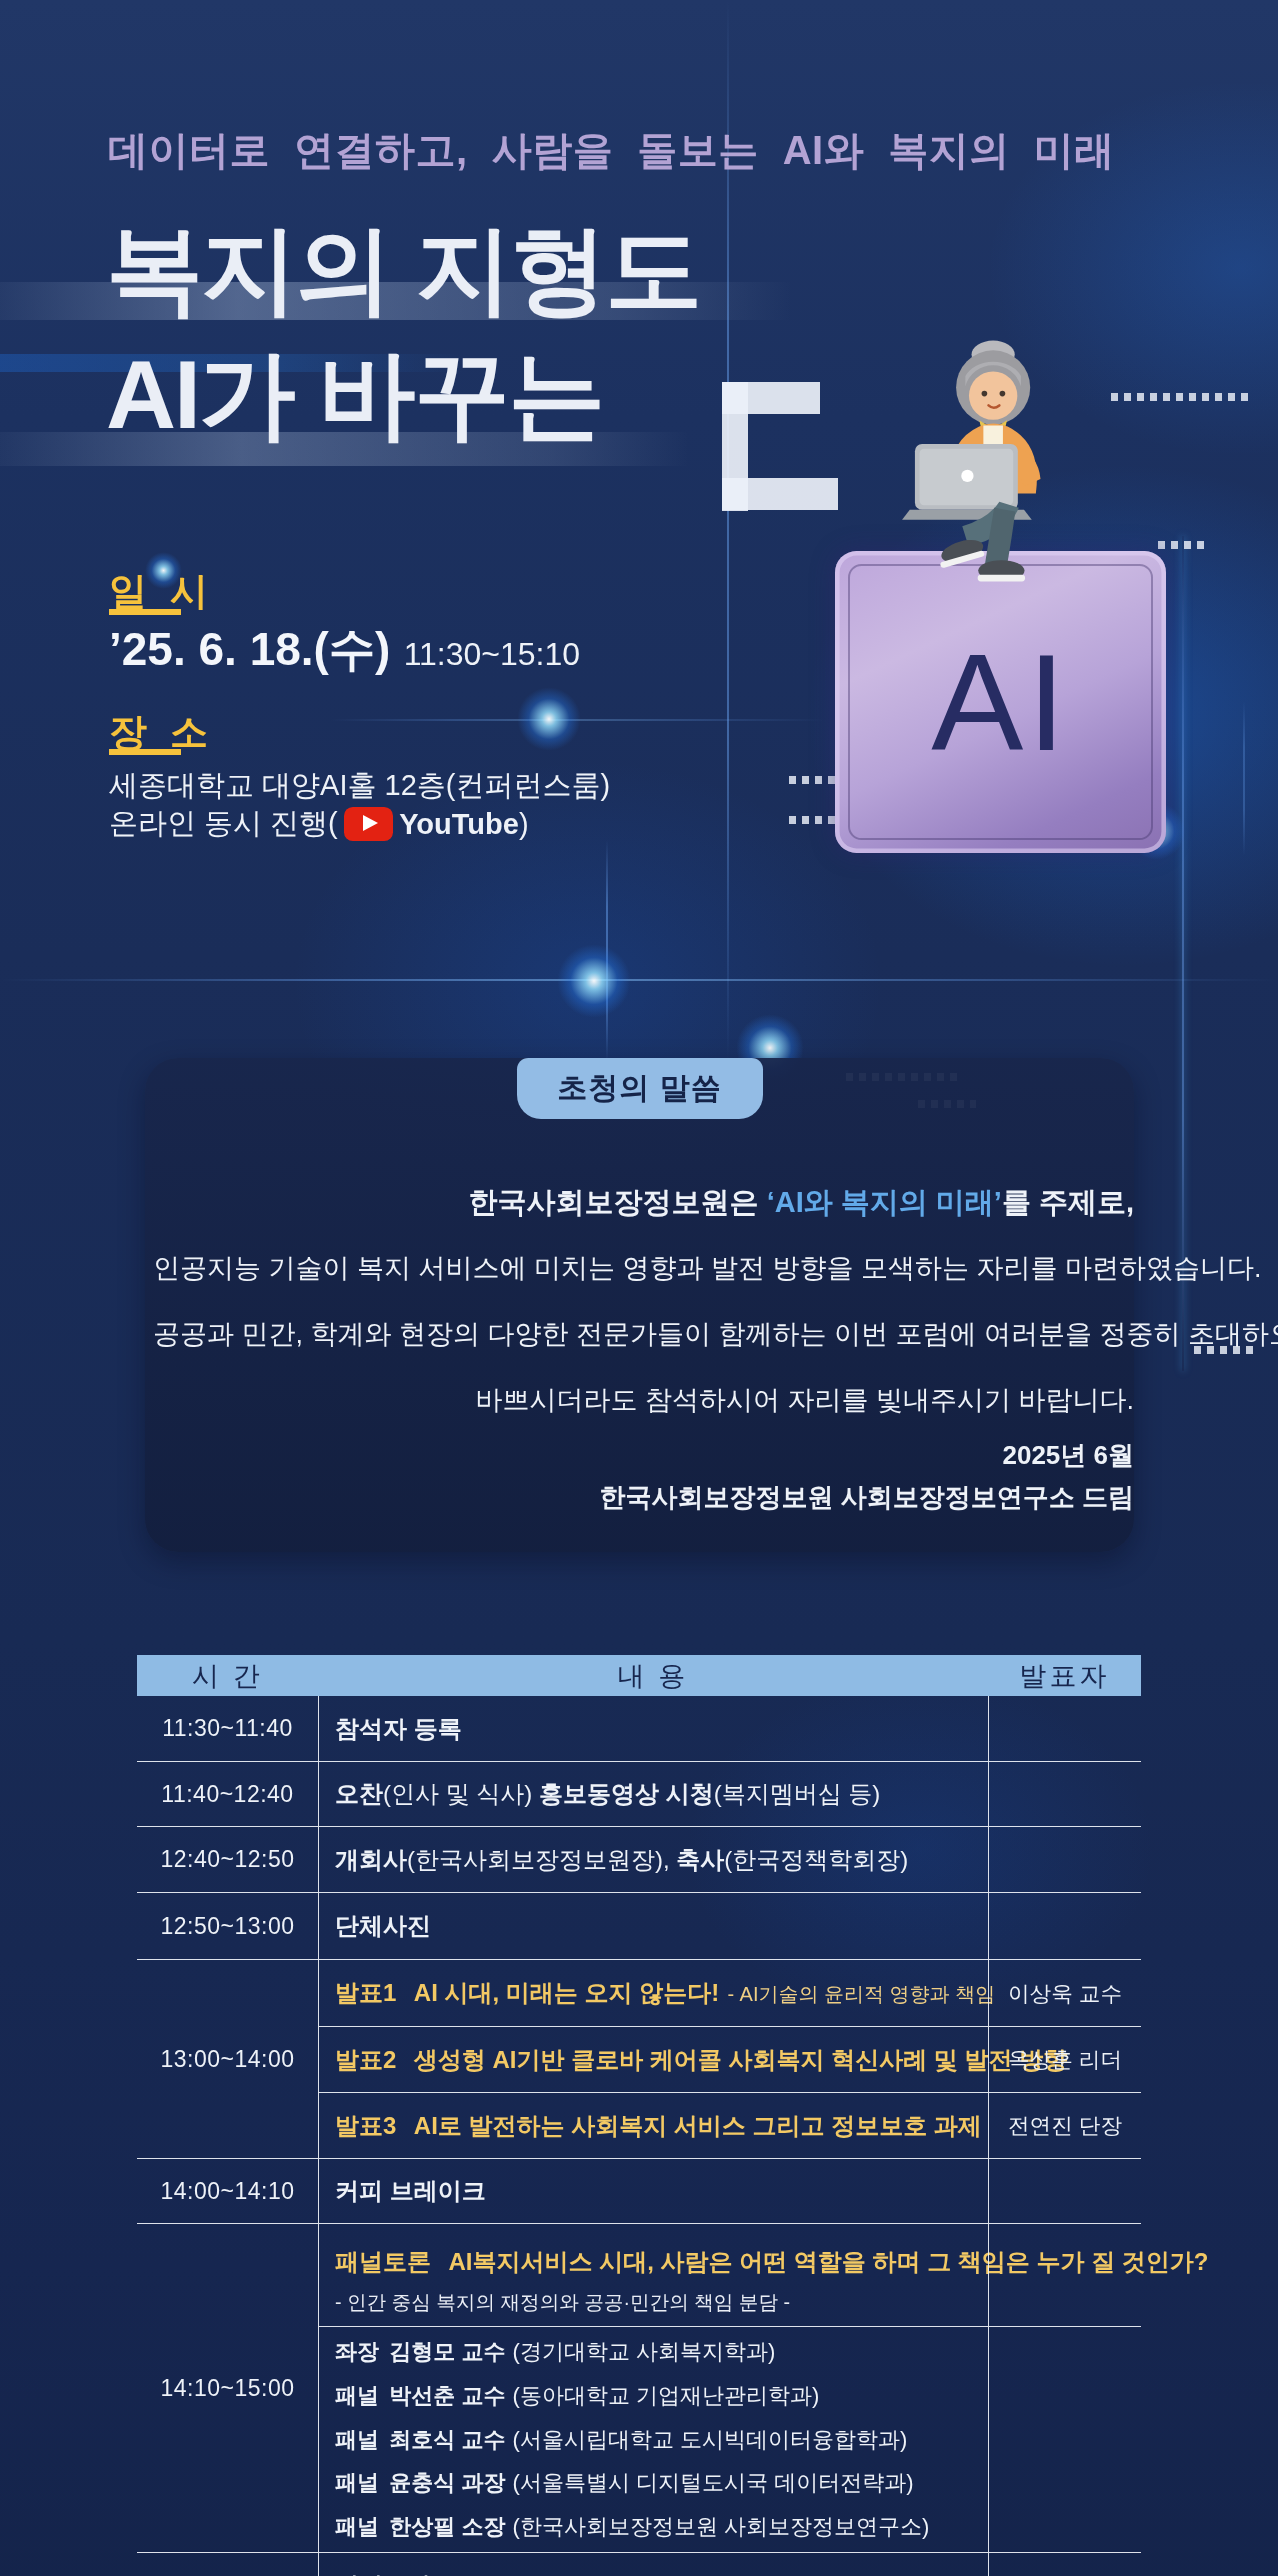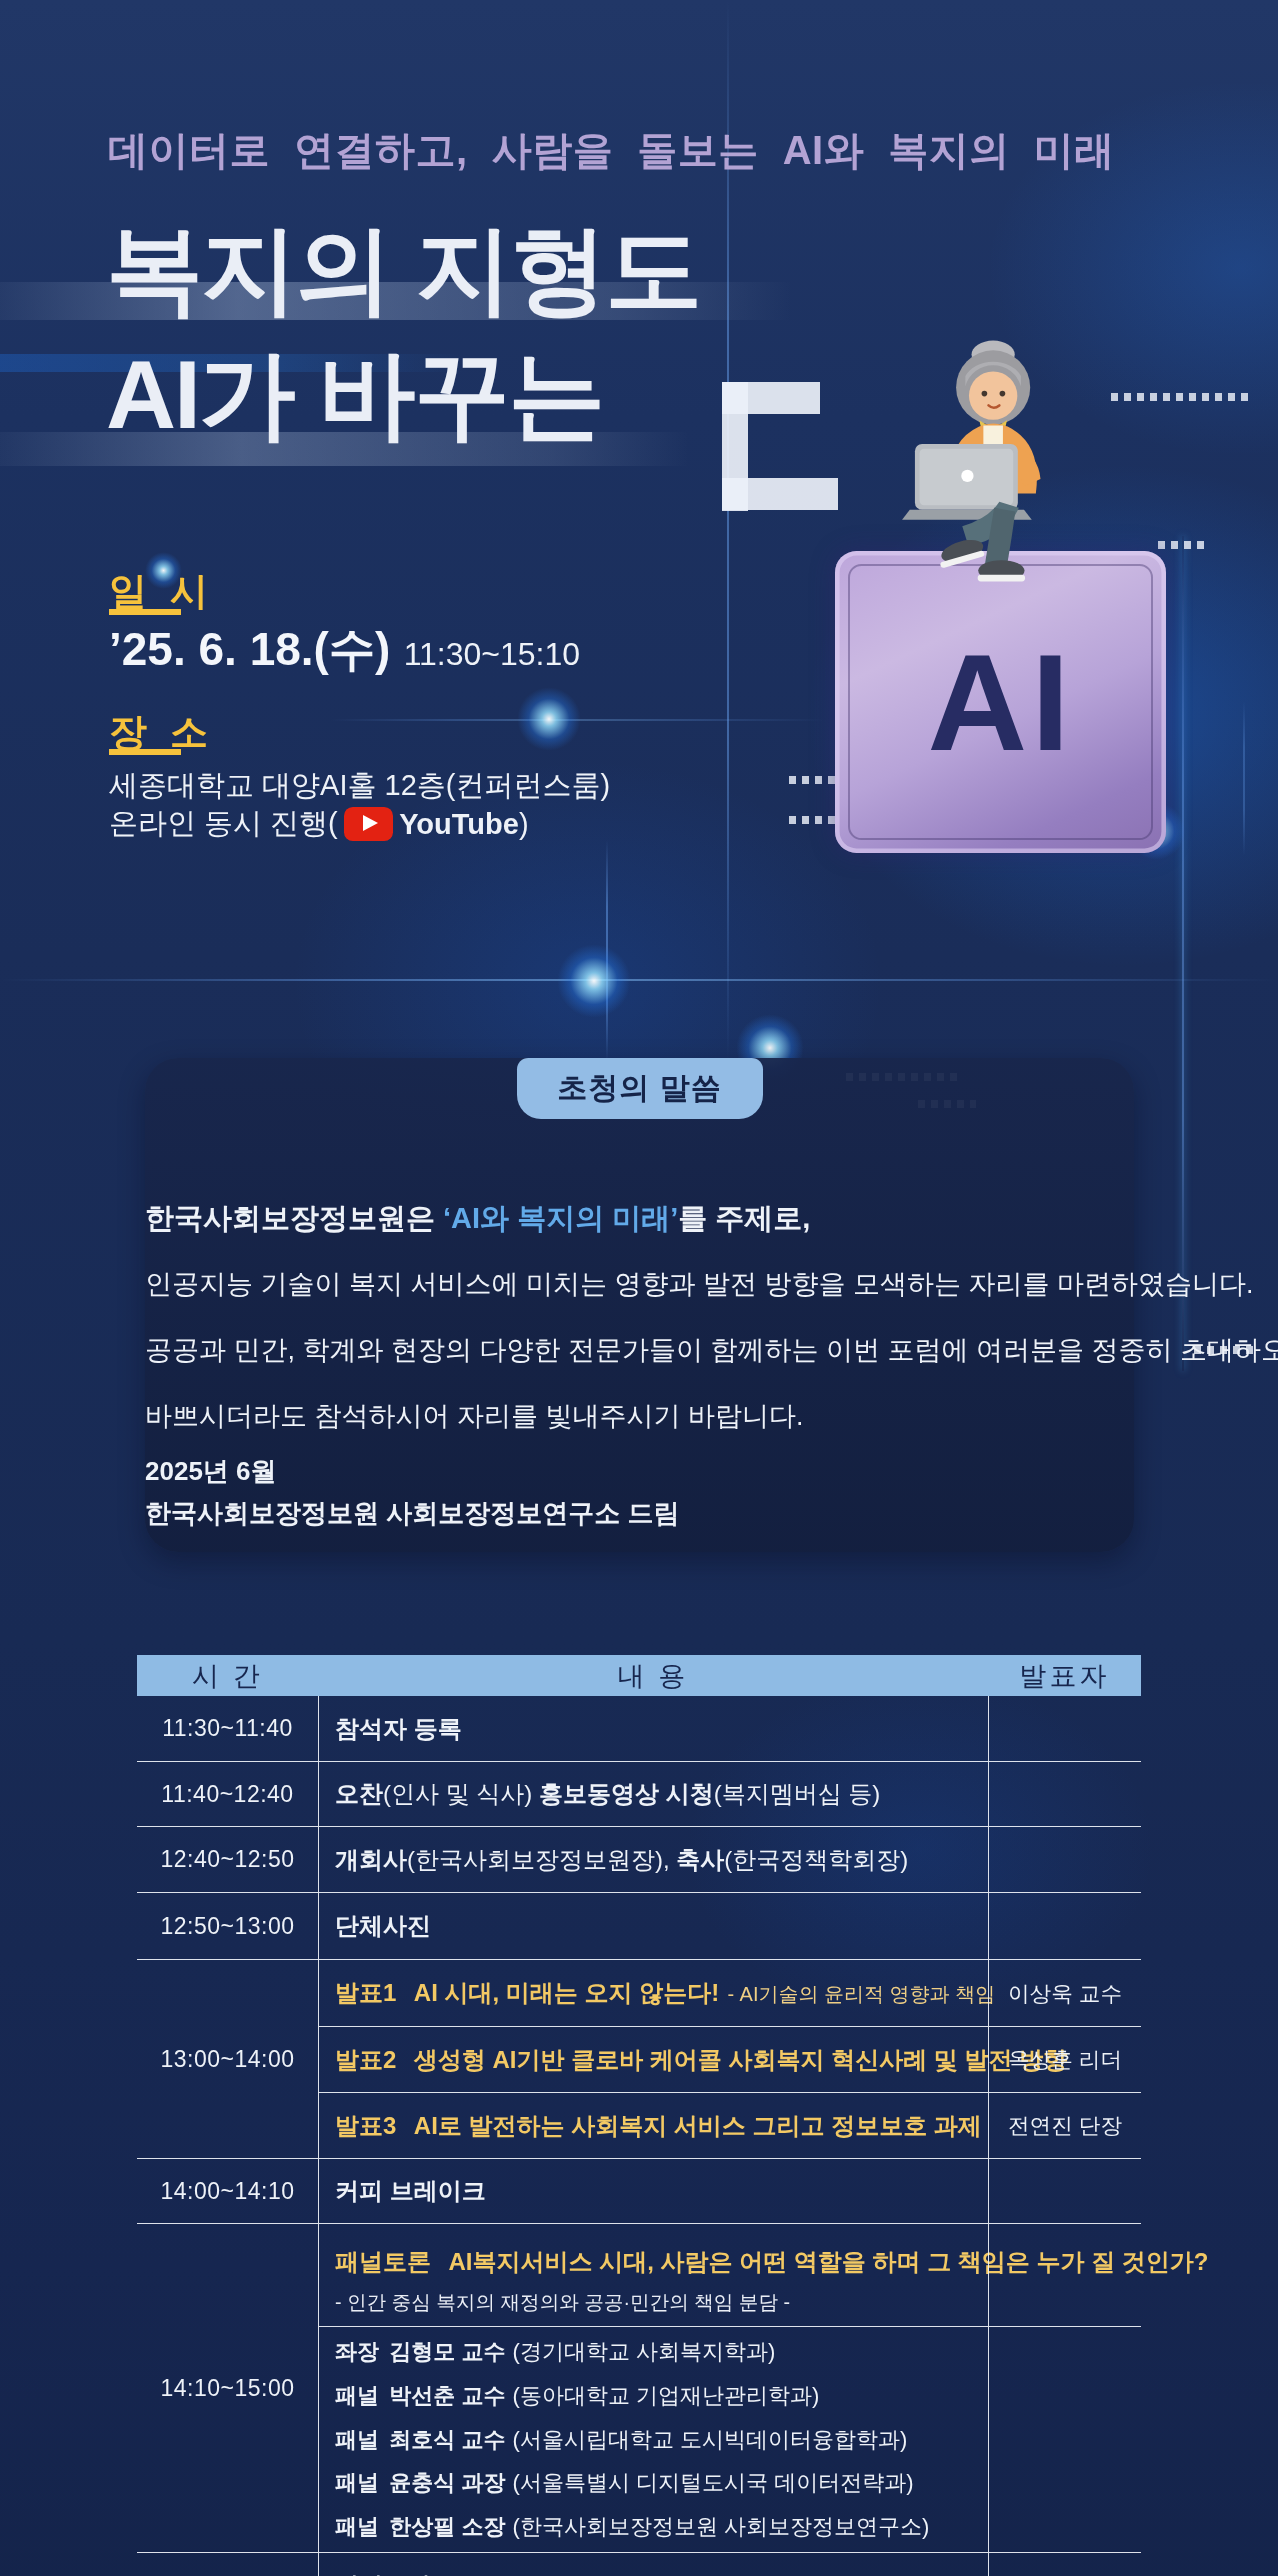--- a/index.html
+++ b/index.html
@@ -80,31 +80,31 @@
   .yt-badge::after{content:"";position:absolute;left:19px;top:8.2px;
     border-left:15px solid #ffffff;border-top:8.8px solid transparent;border-bottom:8.8px solid transparent;}
   .yt-word{font-weight:700;font-style:normal;}
 
   
   .chip{position:absolute;left:835px;top:551px;width:331px;height:302px;border-radius:21.6px;
     background:linear-gradient(155deg,#bda6db 0%,#cbb9e2 30%,#b7a3d8 55%,#957ec0 82%,#8a71b2 100%);
     box-shadow:inset 0 0 0 4.6px rgba(226,212,246,.55), 0 0 24px rgba(50,35,110,.45);}
   .chip::after{content:"";position:absolute;inset:13.4px;border:2.1px solid rgba(70,55,110,.42);border-radius:13.4px;}
   .chip-label{position:absolute;inset:0;display:flex;align-items:center;justify-content:center;
-    font-size:138px;font-weight:700;color:#272c63;letter-spacing:4.1px;}
+    font-size:138px;font-weight:400;color:#272c63;letter-spacing:4.1px;}
   .person{position:absolute;left:823px;top:338px;width:330px;height:247px;}
 
   
   .invite-panel{position:absolute;left:145px;top:1058px;width:989px;height:494px;border-radius:33px;
     background:linear-gradient(180deg, rgba(24,38,76,.94), rgba(19,31,63,.97));
     box-shadow:0 9.3px 26px rgba(5,10,30,.35);}
   .invite-badge{position:absolute;left:50%;transform:translateX(-50%);top:0;width:246px;height:61px;
     background:#93bce5;border-radius:11.3px 11.3px 24px 24px;display:flex;align-items:center;justify-content:center;
     font-size:30px;font-weight:800;color:#152449;letter-spacing:1px;}
-  .invite-line{position:absolute;left:0;right:0;text-align:left;color:#eef2f8;white-space:nowrap;margin-top:16px;}
+  .invite-line{position:absolute;left:8px;right:0;text-align:right;color:#eef2f8;white-space:nowrap;}
   .il1{top:125px;font-size:29px;font-weight:700;}
   .il2{top:192px;font-size:27px;font-weight:500;}
   .il3{top:258px;font-size:27px;font-weight:500;}
   .il4{top:324px;font-size:27px;font-weight:500;}
   .il-month{top:380px;font-size:26px;font-weight:700;}
   .il-sign{top:422px;font-size:26px;font-weight:700;}
   .hl{color:#62aae9;font-weight:800;}
 
   
   .schedule{position:absolute;left:137px;top:1655px;width:1004px;display:grid;box-sizing:border-box;

